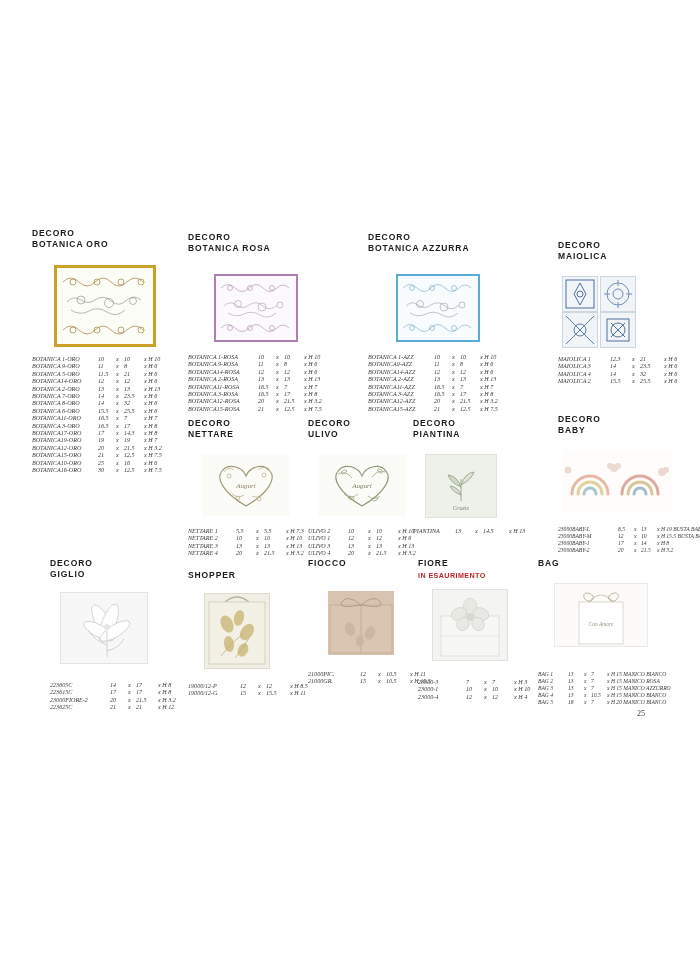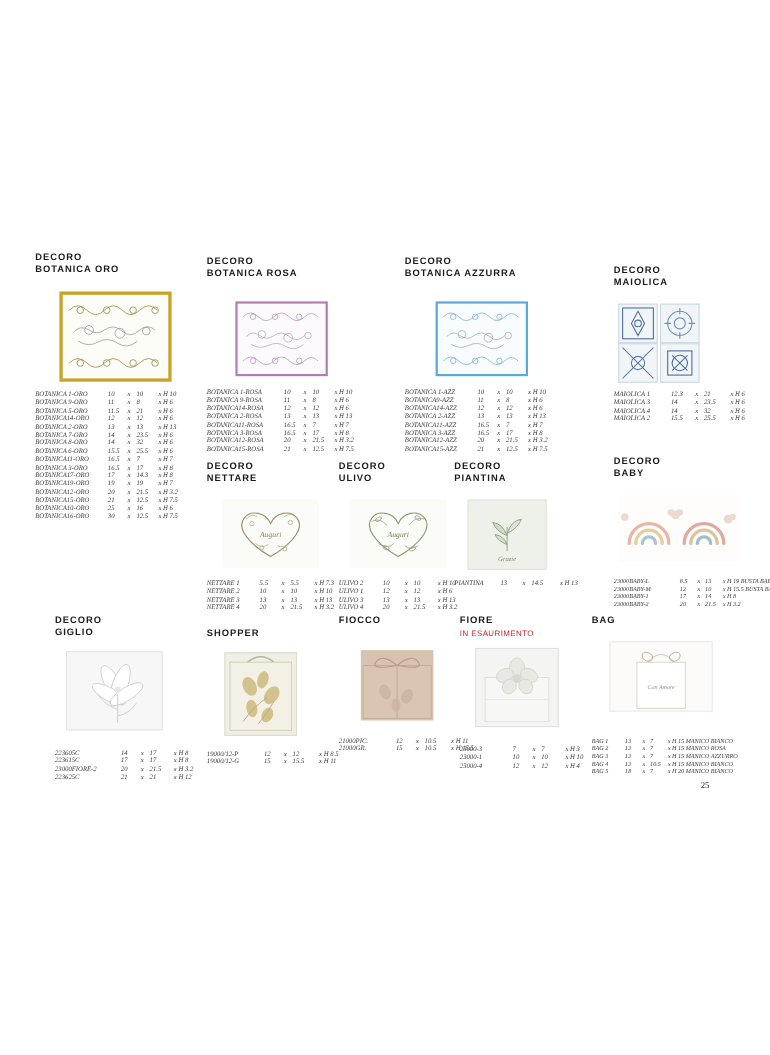--- a/index.html
+++ b/index.html
@@ -35,21 +35,21 @@
     font-weight: bold;
     font-size: 8.5px;
     letter-spacing: 0.9px;
     color: #1b1b1b;
     line-height: 11px;
     text-transform: uppercase;
   }
   .blk-title .l2 { display: block; }
   .sub-red {
     color: #c1272d;
-    font-weight: normal;
+    font-weight: bold;
     font-size: 7.2px;
     letter-spacing: 0.4px;
     display: block;
     margin-top: 1px;
   }
 
   .img-box {
     position: relative;
     overflow: hidden;
     background: #ffffff;

